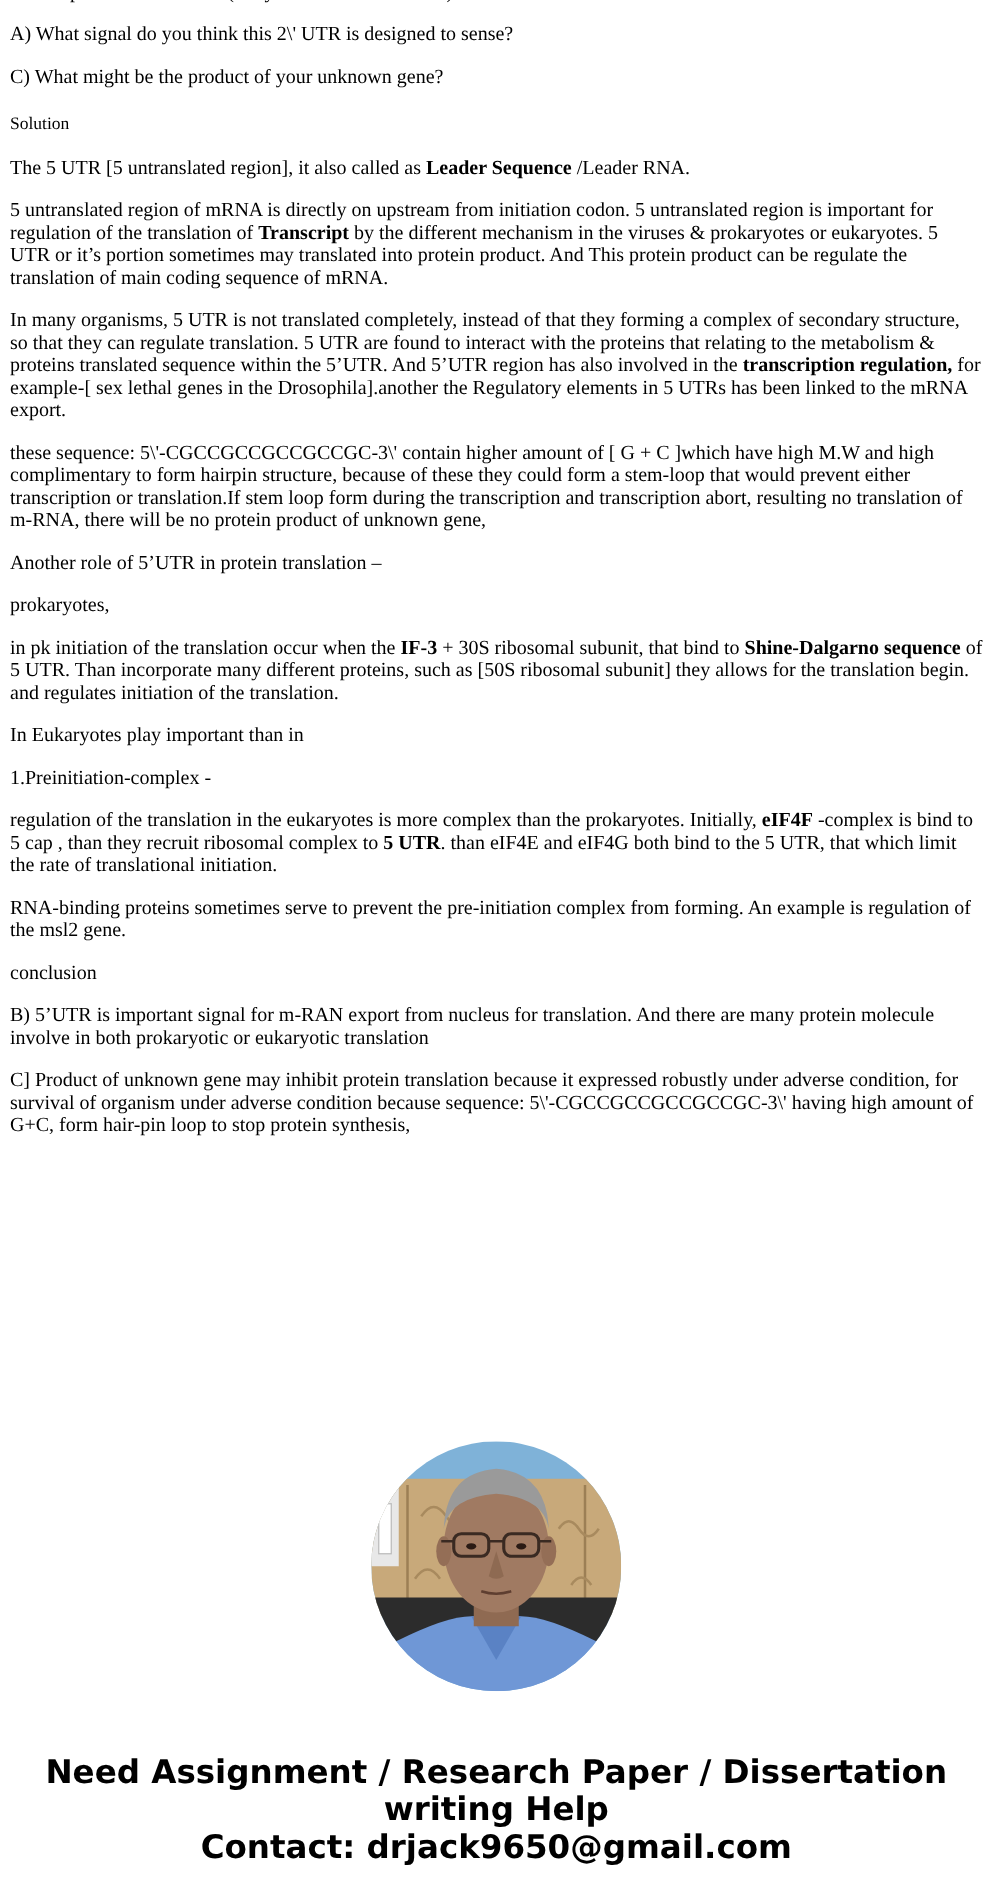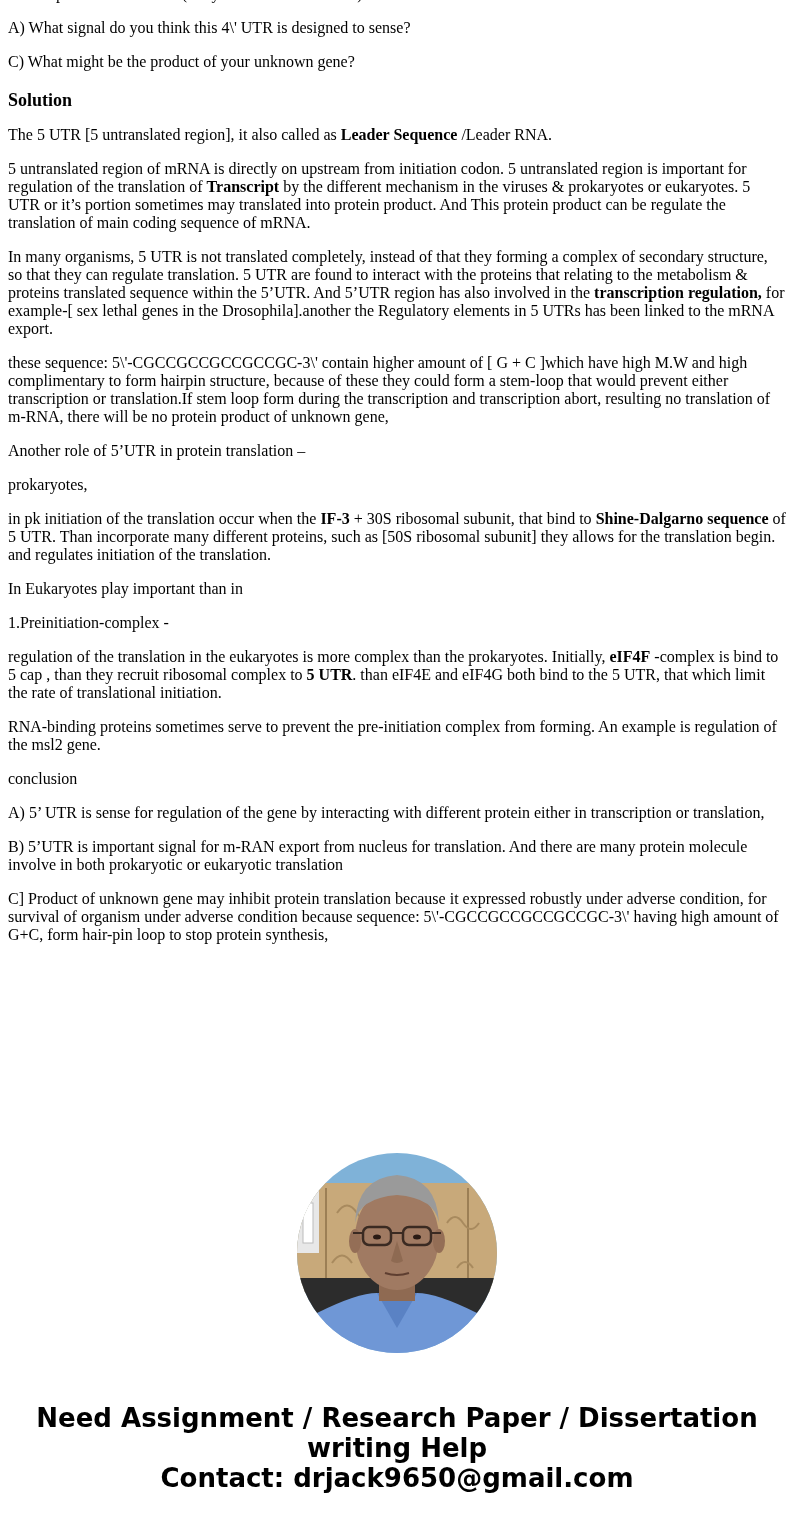--- a/index.html
+++ b/index.html
@@ -17,22 +17,22 @@
       position: absolute;
       left: 8px;
       right: 8px;
       top: -15px;
     }
     .content p {
       margin: 0 0 16px 0;
     }
     .content h3 {
       font-family: "Liberation Serif", serif;
-      font-size: 18px;
-      font-weight: bold;
+      font-size: 14px;
+      font-weight: normal;
       line-height: 22px;
       margin: 18px 0 15px 0;
     }
     b { font-weight: bold; }
 
     .avatar-wrap {
       position: absolute;
       left: 297px;
       top: 1153px;
       width: 200px;
@@ -54,21 +54,21 @@
       line-height: 30px;
       color: #000000;
     }
     .footer div { margin: 0; }
   </style>
 </head>
 <body>
 
 <div class="content">
   <p>transcription or translation (but you are not sure which).</p>
-  <p>A) What signal do you think this 4\' UTR is designed to sense?</p>
+  <p>A) What signal do you think this 2\' UTR is designed to sense?</p>
   <p>C) What might be the product of your unknown gene?</p>
 
   <h3>Solution</h3>
 
   <p><span>The 5 UTR [5 untranslated region], it also called as </span><b>Leader Sequence</b><span> /Leader RNA.</span></p>
 
   <p><span>5 untranslated region of mRNA is directly on upstream from initiation codon. 5 untranslated region is important for regulation of the translation of </span><b>Transcript</b><span> by the different mechanism in the viruses &amp; prokaryotes or eukaryotes. 5 UTR or it’s portion sometimes may translated into protein product. And This protein product can be regulate the translation of main coding sequence of mRNA.</span></p>
 
   <p><span>In many organisms, 5 UTR is not translated completely, instead of that they forming a complex of secondary structure, so that they can regulate translation. 5 UTR are found to interact with the proteins that relating to the metabolism &amp; proteins translated sequence within the 5’UTR. And 5’UTR region has also involved in the </span><b>transcription regulation,</b><span> for example-[ sex lethal genes in the Drosophila].another the Regulatory elements in 5 UTRs has been linked to the mRNA export.</span></p>
 
@@ -80,21 +80,20 @@
 
   <p>In Eukaryotes play important than in</p>
   <p>1.Preinitiation-complex -</p>
 
   <p><span>regulation of the translation in the eukaryotes is more complex than the prokaryotes. Initially, </span><b>eIF4F</b><span> -complex is bind to 5 cap , than they recruit ribosomal complex to </span><b>5 UTR</b><span>. than eIF4E and eIF4G both bind to the 5 UTR, that which limit the rate of translational initiation.</span></p>
 
   <p>RNA-binding proteins sometimes serve to prevent the pre-initiation complex from forming. An example is regulation of the msl2 gene.</p>
 
 
   <p>conclusion</p>
-  <p>A) 5’ UTR is sense for regulation of the gene by interacting with different protein either in transcription or translation,</p>
   <p>B) 5’UTR is important signal for m-RAN export from nucleus for translation. And there are many protein molecule involve in both prokaryotic or eukaryotic translation</p>
   <p>C] Product of unknown gene may inhibit protein translation because it expressed robustly under adverse condition, for survival of organism under adverse condition because sequence: 5\'-CGCCGCCGCCGCCGC-3\' having high amount of G+C, form hair-pin loop to stop protein synthesis,</p>
 </div>
 
 <div class="avatar-wrap">
   <svg width="200" height="200" viewBox="0 0 200 200">
 
     <rect x="0" y="0" width="200" height="200" fill="#7fb2d8"></rect>
 
     <rect x="0" y="30" width="200" height="110" fill="#c8a97a"></rect>

